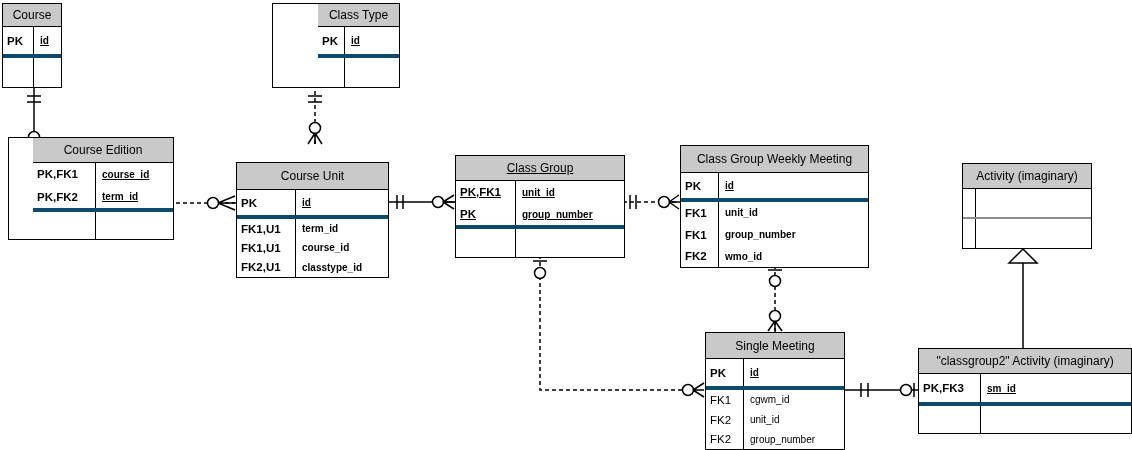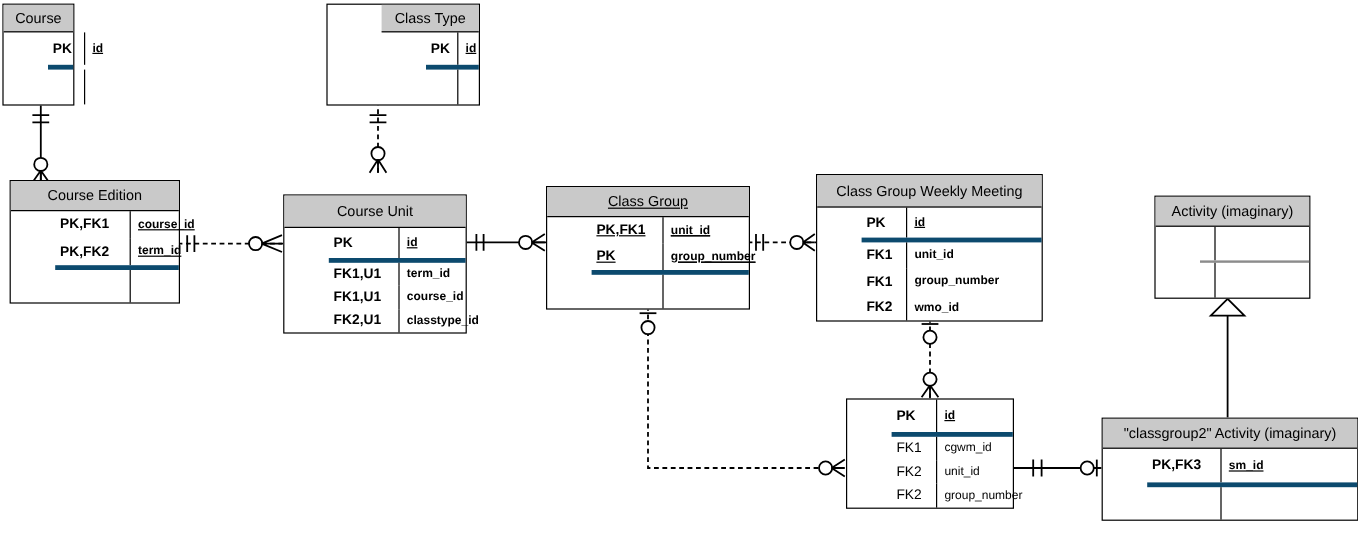--- a/index.html
+++ b/index.html
@@ -9,21 +9,21 @@
   }
   .etable {
     position:absolute; background:#ffffff; border:1.5px solid #000;
     box-sizing:content-box; display:flex; flex-direction:column;
   }
   .hdr {
     background:#c9c9c9; border-bottom:1px solid #000;
     font-size:12px; color:#000; display:flex; align-items:center; justify-content:center;
     white-space:nowrap;
   }
-  .sec { display:flex; flex-direction:column;margin-left:37px; }
+  .sec { display:flex; flex-direction:column; }
   .sec.bt { border-top:4px solid #0c4a6e; }
   .sec.graytop { border-top:2px solid #8c8c8c; }
   .row { flex:1 1 auto; display:flex; align-items:center; min-height:0; }
   .k {
     box-sizing:border-box; width:var(--kw); flex:0 0 var(--kw);
     align-self:stretch; border-right:1px solid #000;
     display:flex; align-items:center; padding:0 2px 0 4px;
     font-weight:bold; font-size:11.5px; color:#000; white-space:nowrap;
   }
   .v { padding:0 6px; font-weight:bold; font-size:10px; color:#000; white-space:nowrap; }
@@ -125,21 +125,21 @@
     </div>
   </div>
   <div class="sec bt" style="height:29px">
     <div class="row">
         <span class="k"></span>
         <span class="v"></span>
       </div>
   </div>
 </div>
 
-<div class="etable" style="left:8px; top:150px; width:140px; --kw:63px;">
+<div class="etable" style="left:8px; top:137px; width:140px;padding-left:24px; --kw:63px;">
   <div class="hdr" style="height:24px">Course Edition</div>
   <div class="sec" style="height:45px">
     <div class="row">
       <span class="k">PK,FK1</span>
       <span class="v pk">course_id</span>
     </div>
     <div class="row">
       <span class="k">PK,FK2</span>
       <span class="v pk">term_id</span>
     </div>
@@ -230,20 +230,21 @@
   </div>
   <div class="sec graytop" style="height:29px">
     <div class="row">
         <span class="k"></span>
         <span class="v"></span>
       </div>
   </div>
 </div>
 
 <div class="etable" style="left:705px; top:332px; width:138px; --kw:38px;">
+  <div class="hdr" style="height:25px">Single Meeting</div>
   <div class="sec" style="height:27px">
     <div class="row">
       <span class="k">PK</span>
       <span class="v pk">id</span>
     </div>
   </div>
   <div class="sec bt" style="height:59px">
     <div class="row">
       <span class="k reg">FK1</span>
       <span class="v reg">cgwm_id</span>

